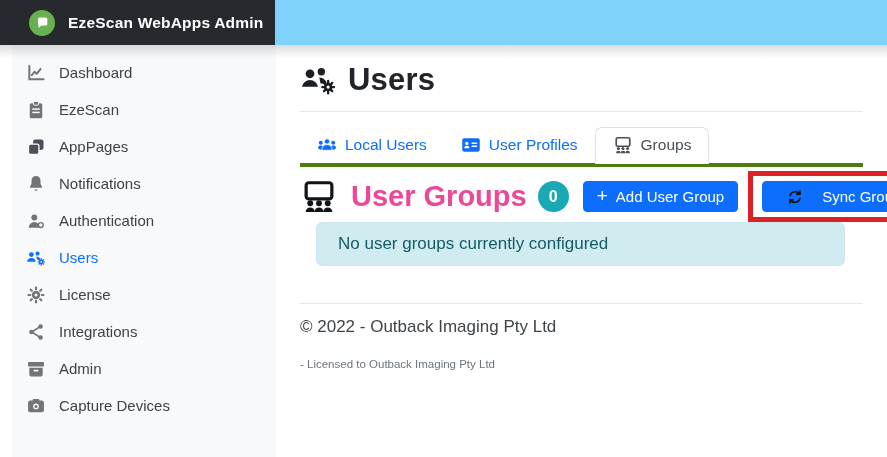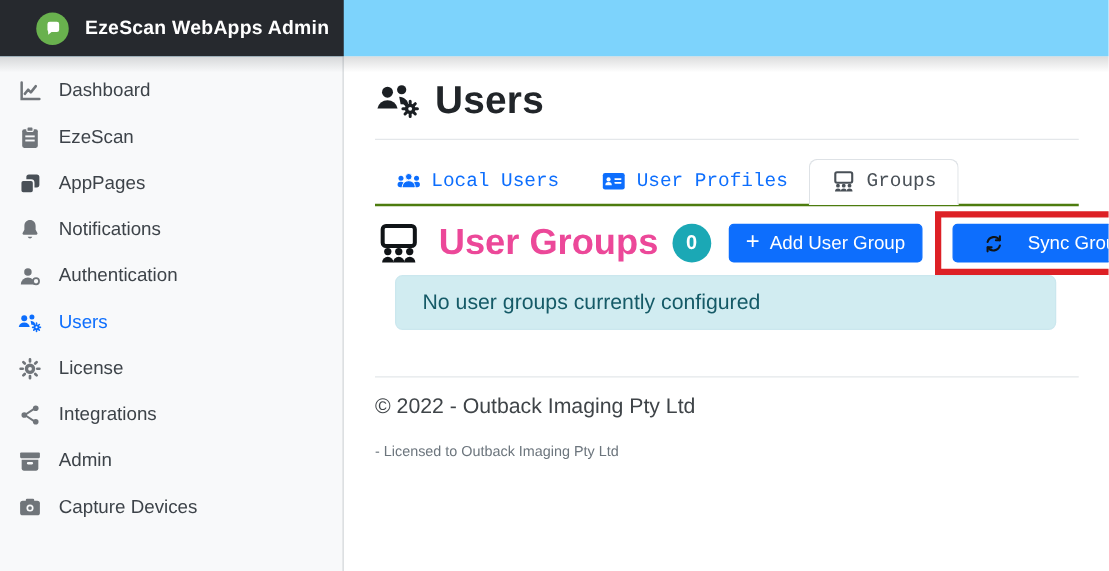--- a/index.html
+++ b/index.html
@@ -11,34 +11,34 @@
   }
   
   .navbar { position:absolute; top:0; left:0; width:887px; height:45px; background:#7dd3fc; display:flex; z-index:10;text-align:right; }
   .brand { width:275px; height:100%; background:#26292e; display:flex; align-items:center; gap:13px; padding-left:29px; cursor:pointer; }
   .logo { width:26px; height:26px; border-radius:50%; background:#69b14e; display:flex; align-items:center; justify-content:center; flex:0 0 26px; }
   .logo svg { width:17px; height:17px; }
   .brand-title { color:#fff; font-size:15.5px; font-weight:600; letter-spacing:.2px; white-space:nowrap; }
   .navbar-shadow { position:absolute; top:45px; left:0; width:887px; height:13px; z-index:6; pointer-events:none;
     background:linear-gradient(rgba(33,37,41,.16), rgba(33,37,41,0)); }
   
-  .sidebar { position:absolute; top:45px; left:0; width:275px; height:412px; background:#f8f9fa; border-right:1px solid #d4d7da; padding-top:9px; overflow:hidden; }
+  .sidebar { position:absolute; top:45px; left:12px; width:275px; height:412px; background:#f8f9fa; border-right:1px solid #d4d7da; padding-top:9px; overflow:hidden; }
   .side-item { height:37px; display:flex; align-items:center; gap:13px; padding-left:14px; font-size:15px; color:#3d4349; cursor:pointer; white-space:nowrap; }
   .side-item .ico { width:20px; height:20px; color:#70757a; display:flex; align-items:center; justify-content:center; flex:0 0 20px; }
   .side-item .ico svg { width:100%; height:100%; }
   .side-item.active, .side-item.active .ico { color:#0d6efd; }
   
   .main { position:absolute; top:45px; left:276px; width:611px; height:412px; background:#fff; padding:17px 24px 0; overflow:hidden; }
   .page-title { display:flex; align-items:center; gap:11px; color:#212529; }
   .page-title .ico { width:37px; height:34px; color:#1b1f23; }
   .page-title .ico svg { width:100%; height:100%; }
   .page-title h1 { margin:0; font-size:31px; font-weight:600; letter-spacing:.2px; }
   hr.sep { border:none; border-top:1px solid #e4e7ea; margin:13px 0 0; }
   
-  .tabs { display:flex; margin-top:15px; border-bottom:2px solid #4d7c0f;font-family:Liberation Mono, monospace; }
+  .tabs { display:flex; margin-top:15px; border-bottom:4px solid #4d7c0f; }
   .tab { display:flex; align-items:center; gap:8px; padding:8px 17px 9px; font-size:15.5px; color:#0d6efd; cursor:pointer; margin-bottom:-1px; white-space:nowrap; }
   .tab .ico { width:20px; height:18px; display:flex; }
   .tab .ico svg { width:100%; height:100%; }
   .tab.active { color:#495057; background:#fff; border:1px solid #dee2e6; border-bottom:1px solid #fff; border-radius:7px 7px 0 0; }
   
   .pane { padding-top:13px; }
   .section-head { display:flex; align-items:center; }
   .section-head .ico { width:38px; height:33px; color:#101417; flex:0 0 38px; }
   .section-head .ico svg { width:100%; height:100%; }
   .section-title { font-size:29px; font-weight:600; color:#ec4899; margin-left:13px; white-space:nowrap; }

